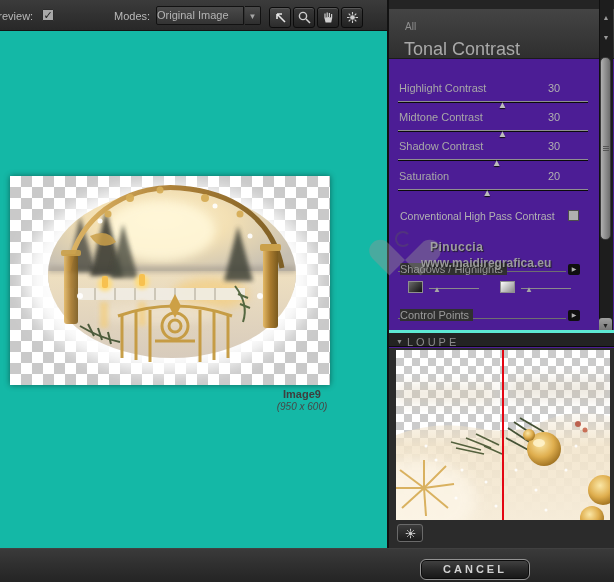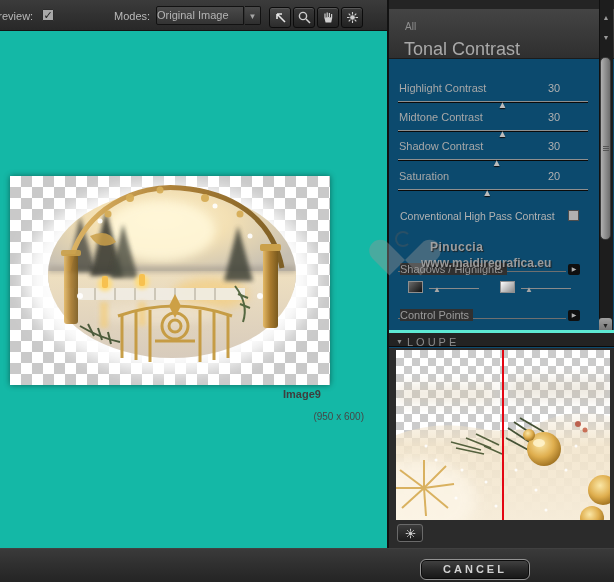--- a/index.html
+++ b/index.html
@@ -33,27 +33,27 @@
       background-size:22px 22px; background-position:0 0,11px 11px; }
   .checker-sm { background-color:#fff;
       background-image:linear-gradient(45deg,#cbcbcb 25%,transparent 25%,transparent 75%,#cbcbcb 75%),
                        linear-gradient(45deg,#cbcbcb 25%,transparent 25%,transparent 75%,#cbcbcb 75%);
       background-size:16px 16px; background-position:0 0,8px 8px; }
   .canvas { position:absolute; left:10px; top:145px; width:320px; height:209px;
             box-shadow:0 0 6px rgba(0,0,0,.45); overflow:hidden; }
   .canvas svg { position:absolute; left:0; top:0; }
   .img-caption { position:absolute; left:240px; top:357px; width:124px; text-align:center;
                  font-weight:bold; color:#3e3e3e; font-size:11px; }
-  .img-size { position:absolute; left:240px; top:380px; width:124px; text-align:right;
-              color:#474747; font-size:10px; }
+  .img-size { position:absolute; left:240px; top:370px; width:124px; text-align:center;
+              color:#474747; font-size:10px;font-style:italic; }
 
   .vdivider { position:absolute; left:387px; top:0; width:2px; height:548px; background:#121212; }
 
   
-  .panel { position:absolute; left:389px; top:0; width:225px; height:548px; background:#0c4a6e; }
+  .panel { position:absolute; left:389px; top:0; width:225px; height:548px; background:#4c1d95; }
   .panel-top-dark { position:absolute; left:0; top:0; width:225px; height:9px; background:#242424; }
   .panel-header { position:absolute; left:0; top:9px; width:225px; height:50px;
                   background:linear-gradient(#444,#2f2f2f); border-bottom:1px solid #1b1b1b; }
   .scope { position:absolute; left:16px; top:12px; font-size:10px; color:#8f8f8f; }
   .panel-title { position:absolute; left:15px; top:30px; font-size:18px; color:#a9a9a9; }
 
   
   .sb-track { position:absolute; left:210px; top:0; width:14px; height:330px; background:#1d1d1d; border-left:1px solid #101010; }
   .sb-arrow { position:absolute; left:211px; width:12px; height:12px; color:#9a9a9a; font-size:7px;
               text-align:center; line-height:12px; }

